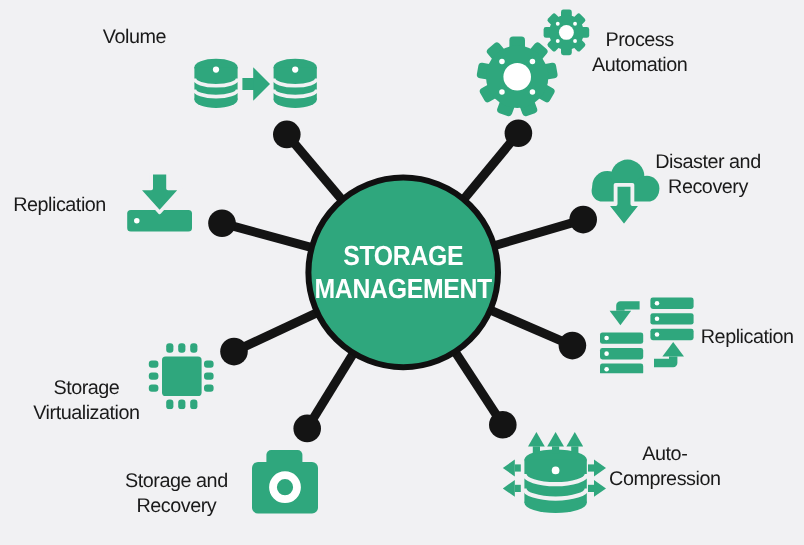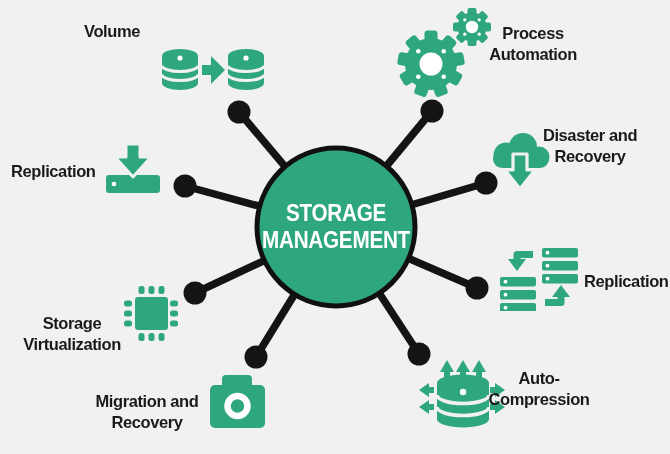--- a/index.html
+++ b/index.html
@@ -18,21 +18,21 @@
   }
   .net{position:absolute;left:0;top:0;}
   .icon{position:absolute;}
   .hub-title{
     position:absolute;left:257px;top:148px;width:158px;height:158px;
     display:flex;flex-direction:column;align-items:center;justify-content:center;
     color:var(--hub-text);font-weight:700;font-size:23px;line-height:27px;
     letter-spacing:-0.3px;transform:scaleX(.9);text-align:center;
   }
   .label{
-    position:absolute;color:var(--label-text);font-weight:700;
+    position:absolute;color:var(--label-text);font-weight:400;
     font-size:16.5px;line-height:21px;letter-spacing:-0.4px;
   }
   .label span{display:block;}
   .lc{text-align:center;}
   .g{fill:var(--accent-green);}
   .w{fill:#ffffff;}
 </style>
 </head>
 <body>
 
@@ -239,27 +239,27 @@
 
   <div class="label lc" style="left:528px;top:125px;width:124px">
     <span>Disaster and</span>
     <span>Recovery</span>
   </div>
 
   <div class="label" style="left:584px;top:271px">
     <span>Replication</span>
   </div>
 
-  <div class="label lc" style="left:479px;top:368px;width:120px">
+  <div class="label lc" style="left:494px;top:368px;width:120px">
     <span>Auto-</span>
     <span>Compression</span>
   </div>
 
   <div class="label lc" style="left:86px;top:391px;width:122px">
-    <span>Migration and</span>
+    <span>Storage and</span>
     <span>Recovery</span>
   </div>
 
   <div class="label lc" style="left:10px;top:313px;width:124px">
     <span>Storage</span>
     <span>Virtualization</span>
   </div>
 
   <div class="label" style="left:11px;top:161px">
     <span>Replication</span>

